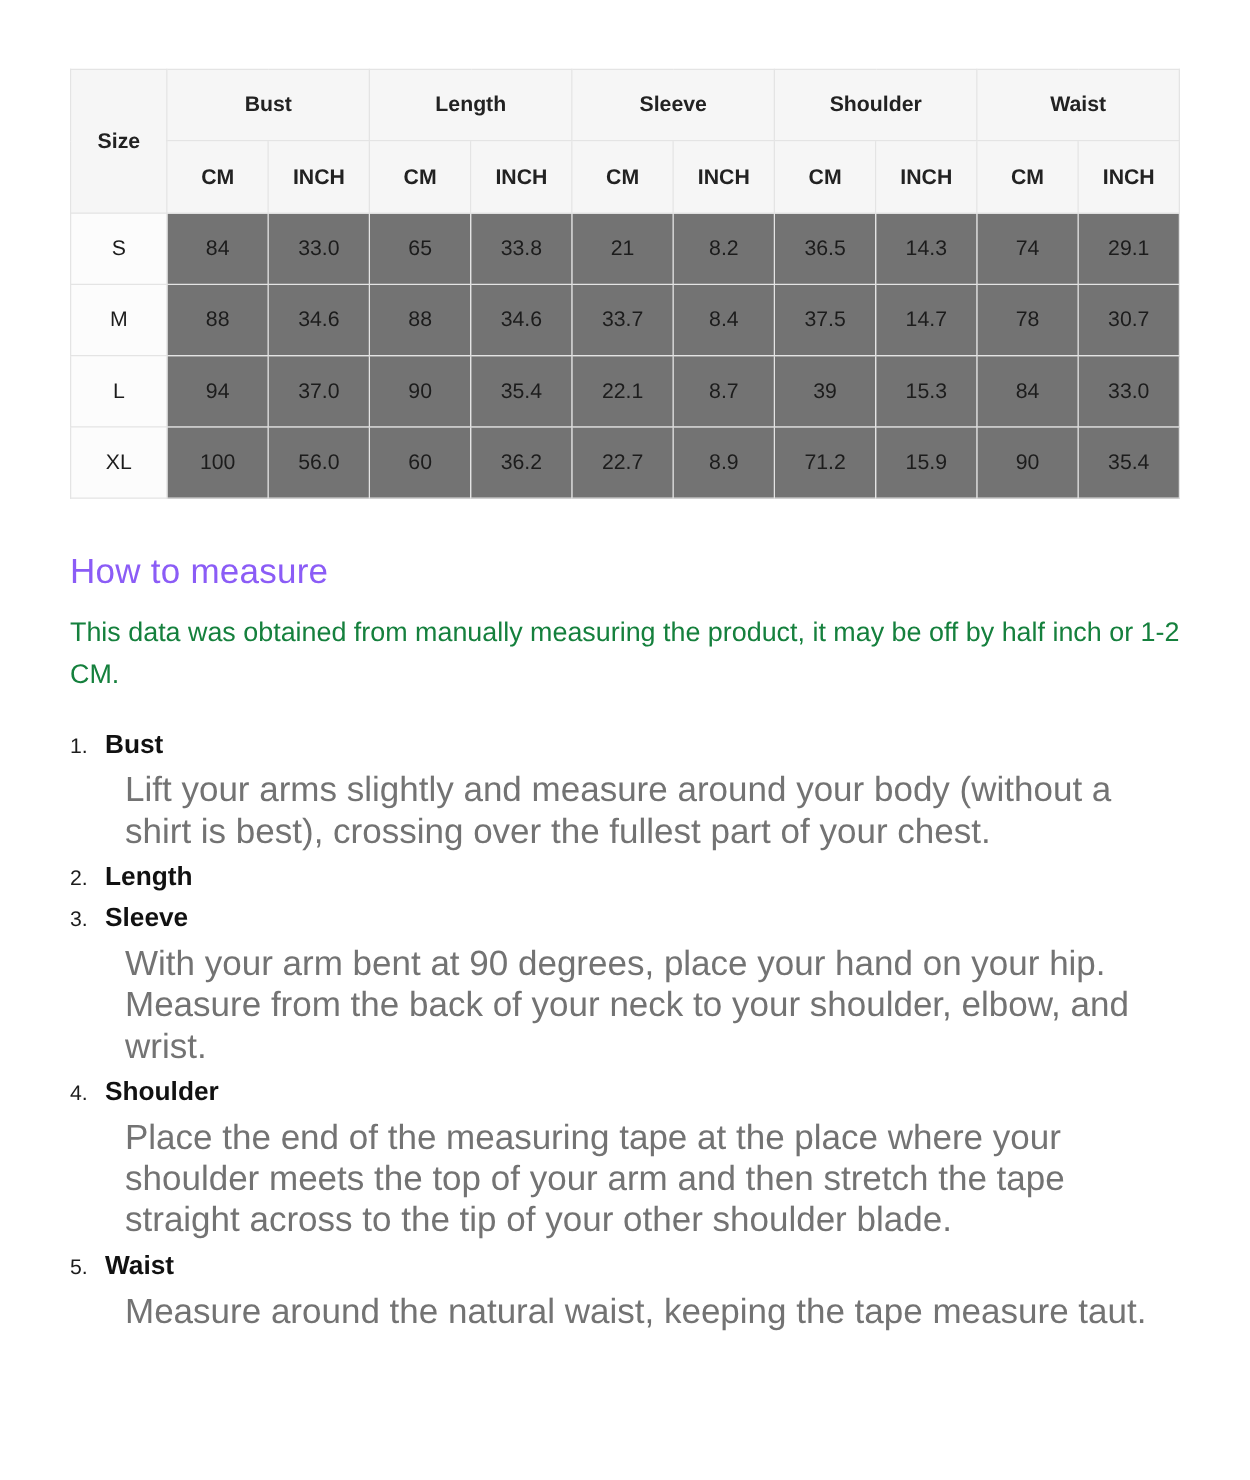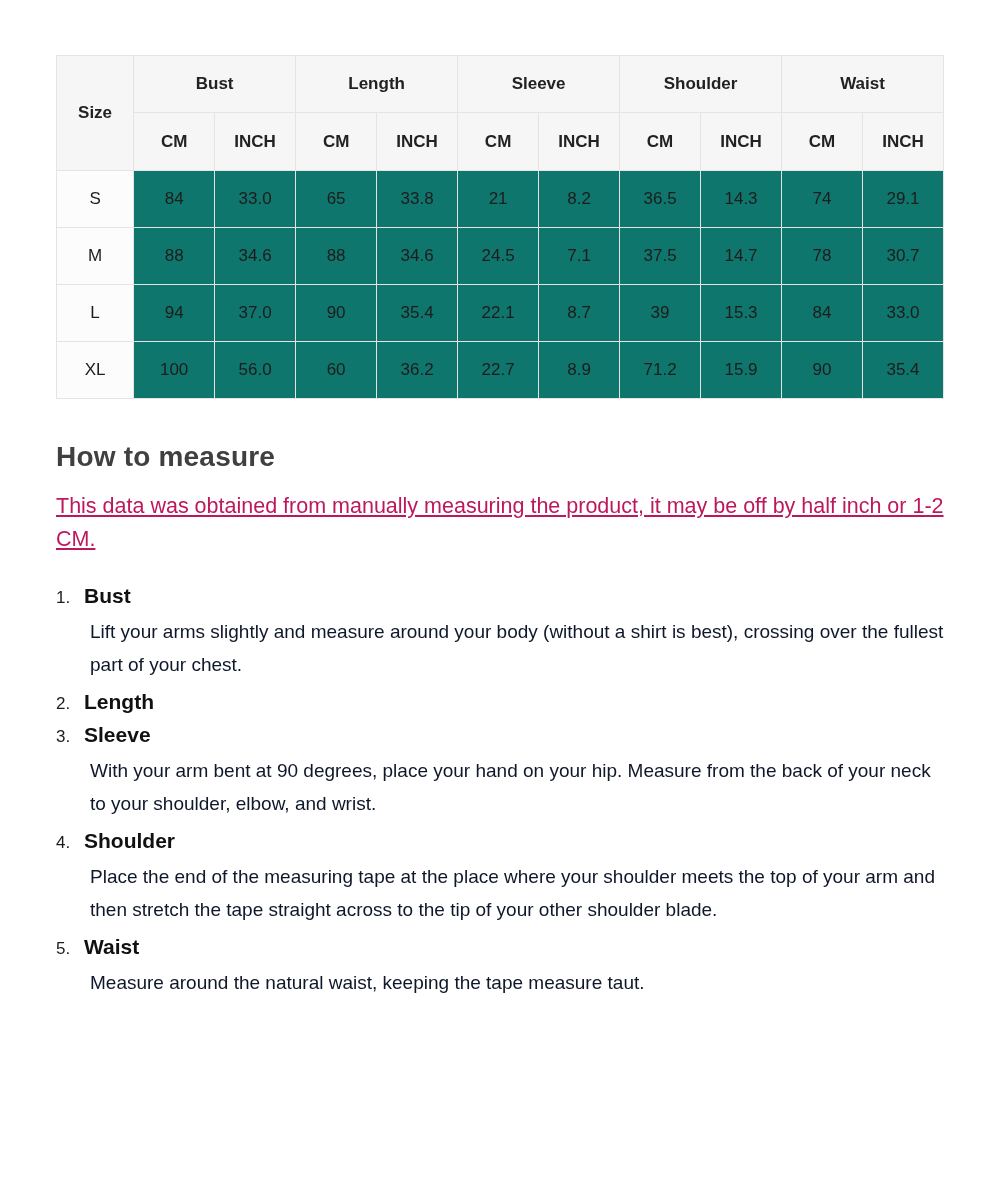--- a/index.html
+++ b/index.html
@@ -43,39 +43,38 @@
     height: 57px;
   }
   table.size-chart tbody tr {
     height: 57px;
   }
   table.size-chart tbody th {
     background: #fcfcfc;
     font-weight: 400;
   }
   table.size-chart tbody td {
-    background: #0f766e;
+    background: #737373;
     font-weight: 400;
   }
   col.size-col { width: 8.7%; }
 
   
   h2.how-heading {
     font-size: 28px;
-    font-weight: 700;
-    color: #404040;
+    font-weight: 400;
+    color: #8b5cf6;
     margin: 42px 0 17px 0;
     letter-spacing: 0.2px;
   }
   p.intro {
     font-size: 21.5px;
     line-height: 33px;
     margin: 0 0 28px 0;
-    color: #be185d;
-    text-decoration: underline;
+    color: #15803d;
   }
   .measure-list {
     margin: 0;
     padding: 0;
     list-style: none;
   }
   .measure-item { margin: 0 0 9px 0; }
   .item-head {
     display: flex;
     align-items: baseline;
@@ -86,24 +85,24 @@
     color: #1c1c1c;
     width: 28px;
     flex: 0 0 28px;
   }
   .item-title {
     font-size: 21px;
     font-weight: 700;
     color: #111111;
   }
   .item-text {
-    font-size: 19px;
+    font-size: 28px;
     line-height: 33px;
-    margin: 0 0 9px 34px;
-    color: #0f172a;
+    margin: 0 0 9px 44px;
+    color: #737373;
   }
 </style>
 </head>
 <body>
 
 <div class="page">
 
   <table class="size-chart">
     <colgroup>
       <col class="size-col">
@@ -153,22 +152,22 @@
         <td>14.3</td>
         <td>74</td>
         <td>29.1</td>
       </tr>
       <tr>
         <th>M</th>
         <td>88</td>
         <td>34.6</td>
         <td>88</td>
         <td>34.6</td>
-        <td>24.5</td>
-        <td>7.1</td>
+        <td>33.7</td>
+        <td>8.4</td>
         <td>37.5</td>
         <td>14.7</td>
         <td>78</td>
         <td>30.7</td>
       </tr>
       <tr>
         <th>L</th>
         <td>94</td>
         <td>37.0</td>
         <td>90</td>

